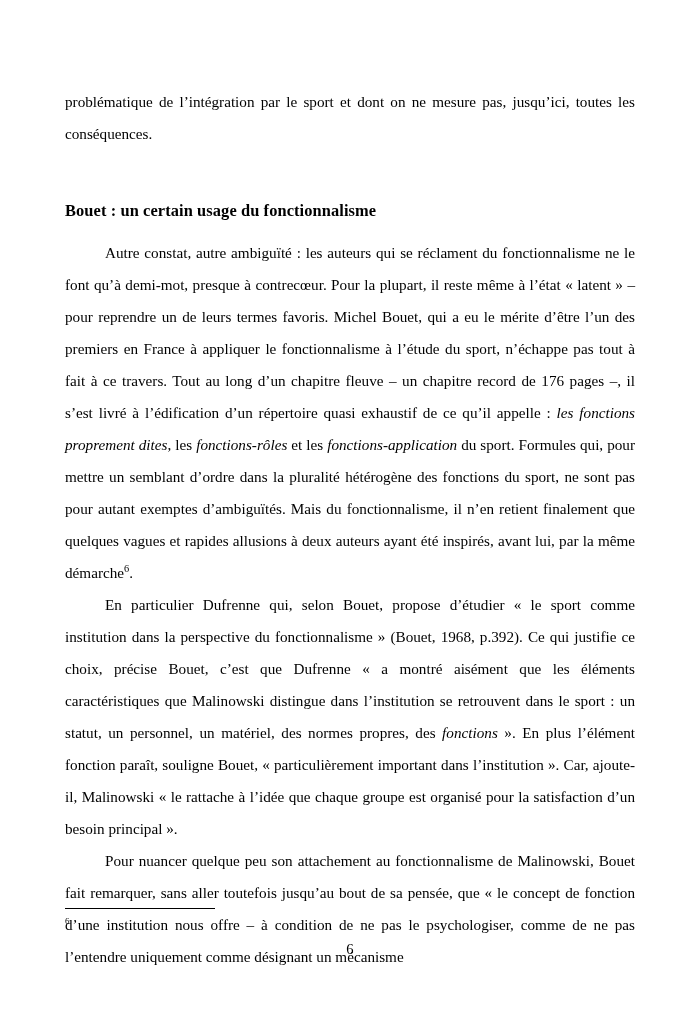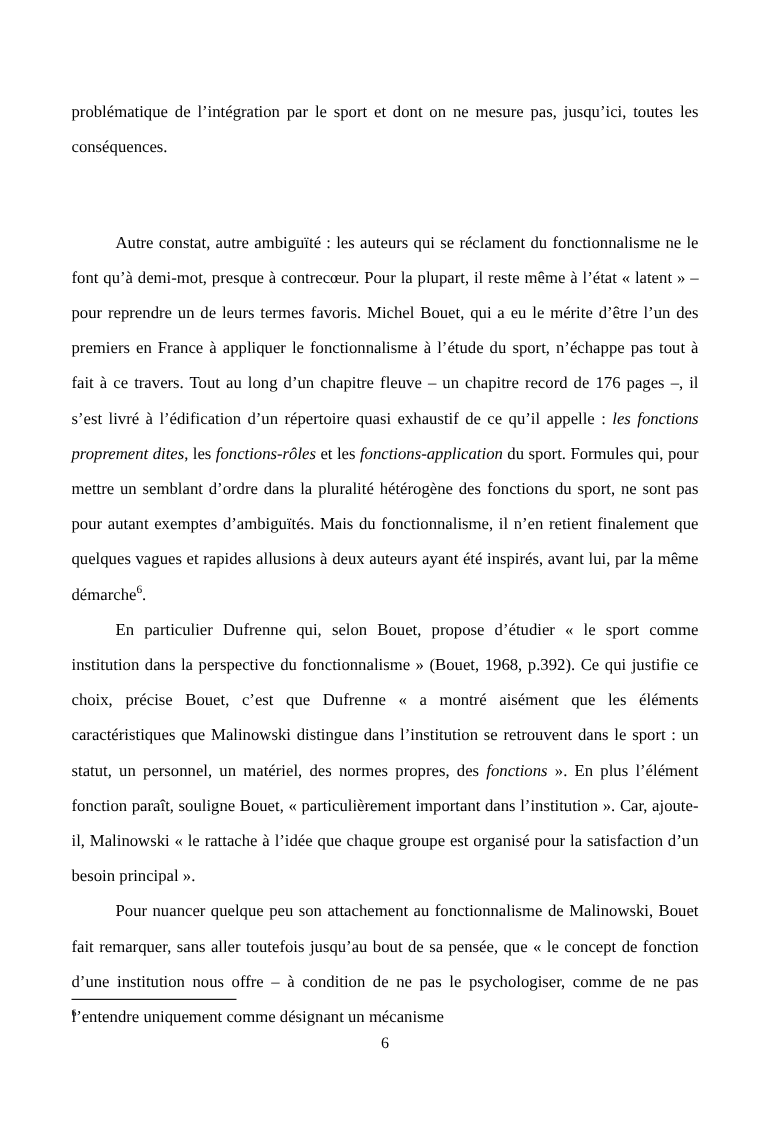--- a/index.html
+++ b/index.html
@@ -98,20 +98,21 @@
 <body>
 
 <div class="page">
 
   <div class="content">
 
     <p class="para last-line-left">problématique de l’intégration par le sport et dont on ne mesure pas, jusqu’ici, toutes les conséquences.</p>
 
     <div class="gap-before-heading"></div>
 
+    <h2 class="heading">Bouet : un certain usage du fonctionnalisme</h2>
 
     <div class="gap-after-heading"></div>
 
     <p class="para indent">Autre constat, autre ambiguïté : les auteurs qui se réclament du fonctionnalisme ne le font qu’à demi-mot, presque à contrecœur. Pour la plupart, il reste même à l’état « latent » – pour reprendre un de leurs termes favoris. Michel Bouet, qui a eu le mérite d’être l’un des premiers en France à appliquer le fonctionnalisme à l’étude du sport, n’échappe pas tout à fait à ce travers. Tout au long d’un chapitre fleuve – un chapitre record de 176 pages –, il s’est livré à l’édification d’un répertoire quasi exhaustif de ce qu’il appelle : <em class="ital">les fonctions proprement dites</em>, les <em class="ital">fonctions-rôles</em> et les <em class="ital">fonctions-application</em> du sport. Formules qui, pour mettre un semblant d’ordre dans la pluralité hétérogène des fonctions du sport, ne sont pas pour autant exemptes d’ambiguïtés. Mais du fonctionnalisme, il n’en retient finalement que quelques vagues et rapides allusions à deux auteurs ayant été inspirés, avant lui, par la même démarche<sup class="fn-ref">6</sup>.</p>
 
     <p class="para indent">En particulier Dufrenne qui, selon Bouet, propose d’étudier « le sport comme institution dans la perspective du fonctionnalisme » (Bouet, 1968, p.392). Ce qui justifie ce choix, précise Bouet, c’est que Dufrenne « a montré aisément que les éléments caractéristiques que Malinowski distingue dans l’institution se retrouvent dans le sport : un statut, un personnel, un matériel, des normes propres, des <em class="ital">fonctions</em> ». En plus l’élément fonction paraît, souligne Bouet, « particulièrement important dans l’institution ». Car, ajoute-il, Malinowski « le rattache à l’idée que chaque groupe est organisé pour la satisfaction d’un besoin principal ».</p>
 
     <p class="para indent last-line-left">Pour nuancer quelque peu son attachement au fonctionnalisme de Malinowski, Bouet fait remarquer, sans aller toutefois jusqu’au bout de sa pensée, que « le concept de fonction d’une institution nous offre – à condition de ne pas le psychologiser, comme de ne pas l’entendre uniquement comme désignant un mécanisme</p>
 
   </div>

